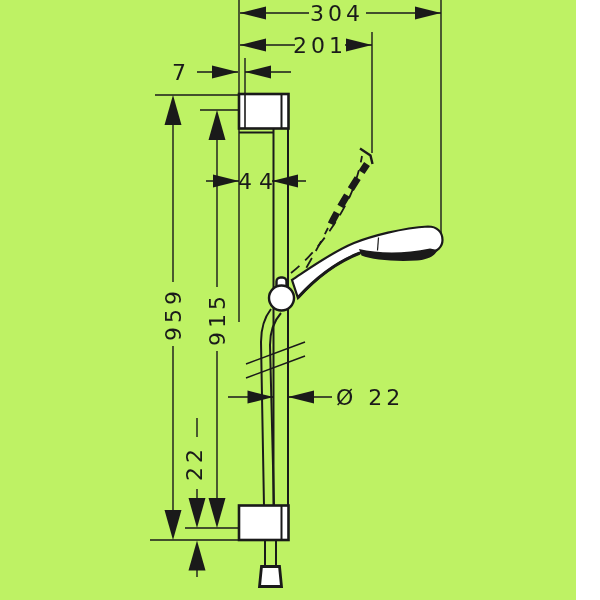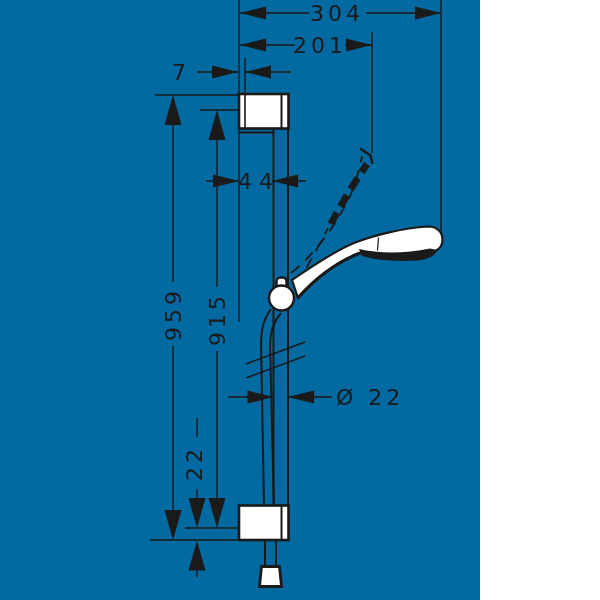--- a/index.html
+++ b/index.html
@@ -1,16 +1,16 @@
 <!DOCTYPE html>
 <html><head>
 <meta charset="utf-8">
 <style>
   html,body{margin:0;padding:0;background:#fff;}
-  #stage{position:relative;width:480px;height:600px;background:#0369a1;overflow:hidden;
+  #stage{position:relative;width:576px;height:600px;background:#bef264;overflow:hidden;
          font-family:"DejaVu Sans", sans-serif;}
   svg{display:block;}
   .thin{stroke:#1a1a1a;stroke-width:1.4;fill:none;}
   .med{stroke:#1a1a1a;stroke-width:2;fill:none;}
   .thick{stroke:#1a1a1a;stroke-width:2.6;fill:#ffffff;}
   .outl{stroke:#1a1a1a;stroke-width:2.2;fill:#ffffff;}
   .arr{fill:#1a1a1a;stroke:none;}
   .ink{fill:#1a1a1a;stroke:none;}
   .t{font-family:"DejaVu Sans", sans-serif;font-size:22px;fill:#1a1a1a;letter-spacing:4px;}
   .t44{letter-spacing:7px;}

